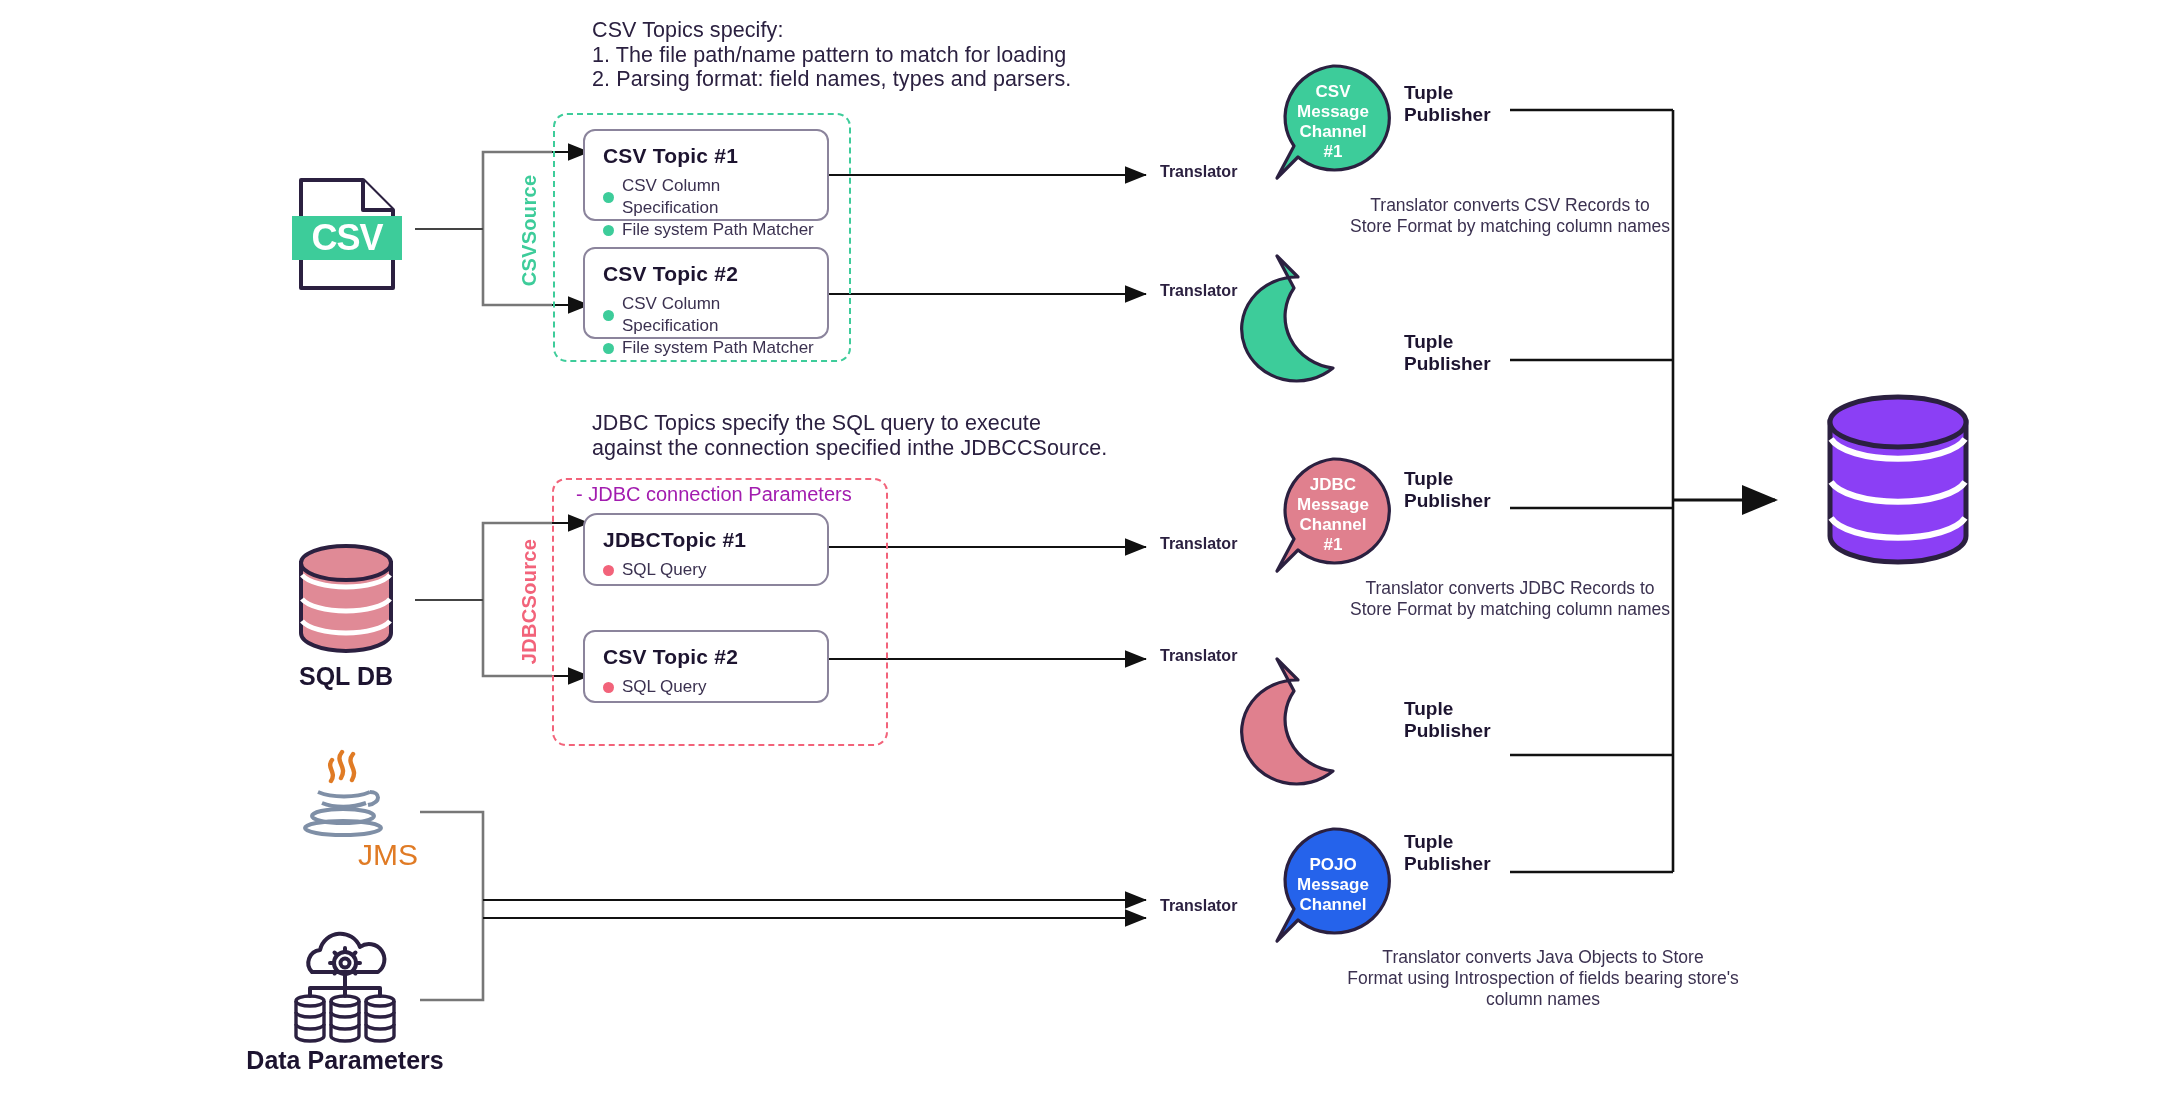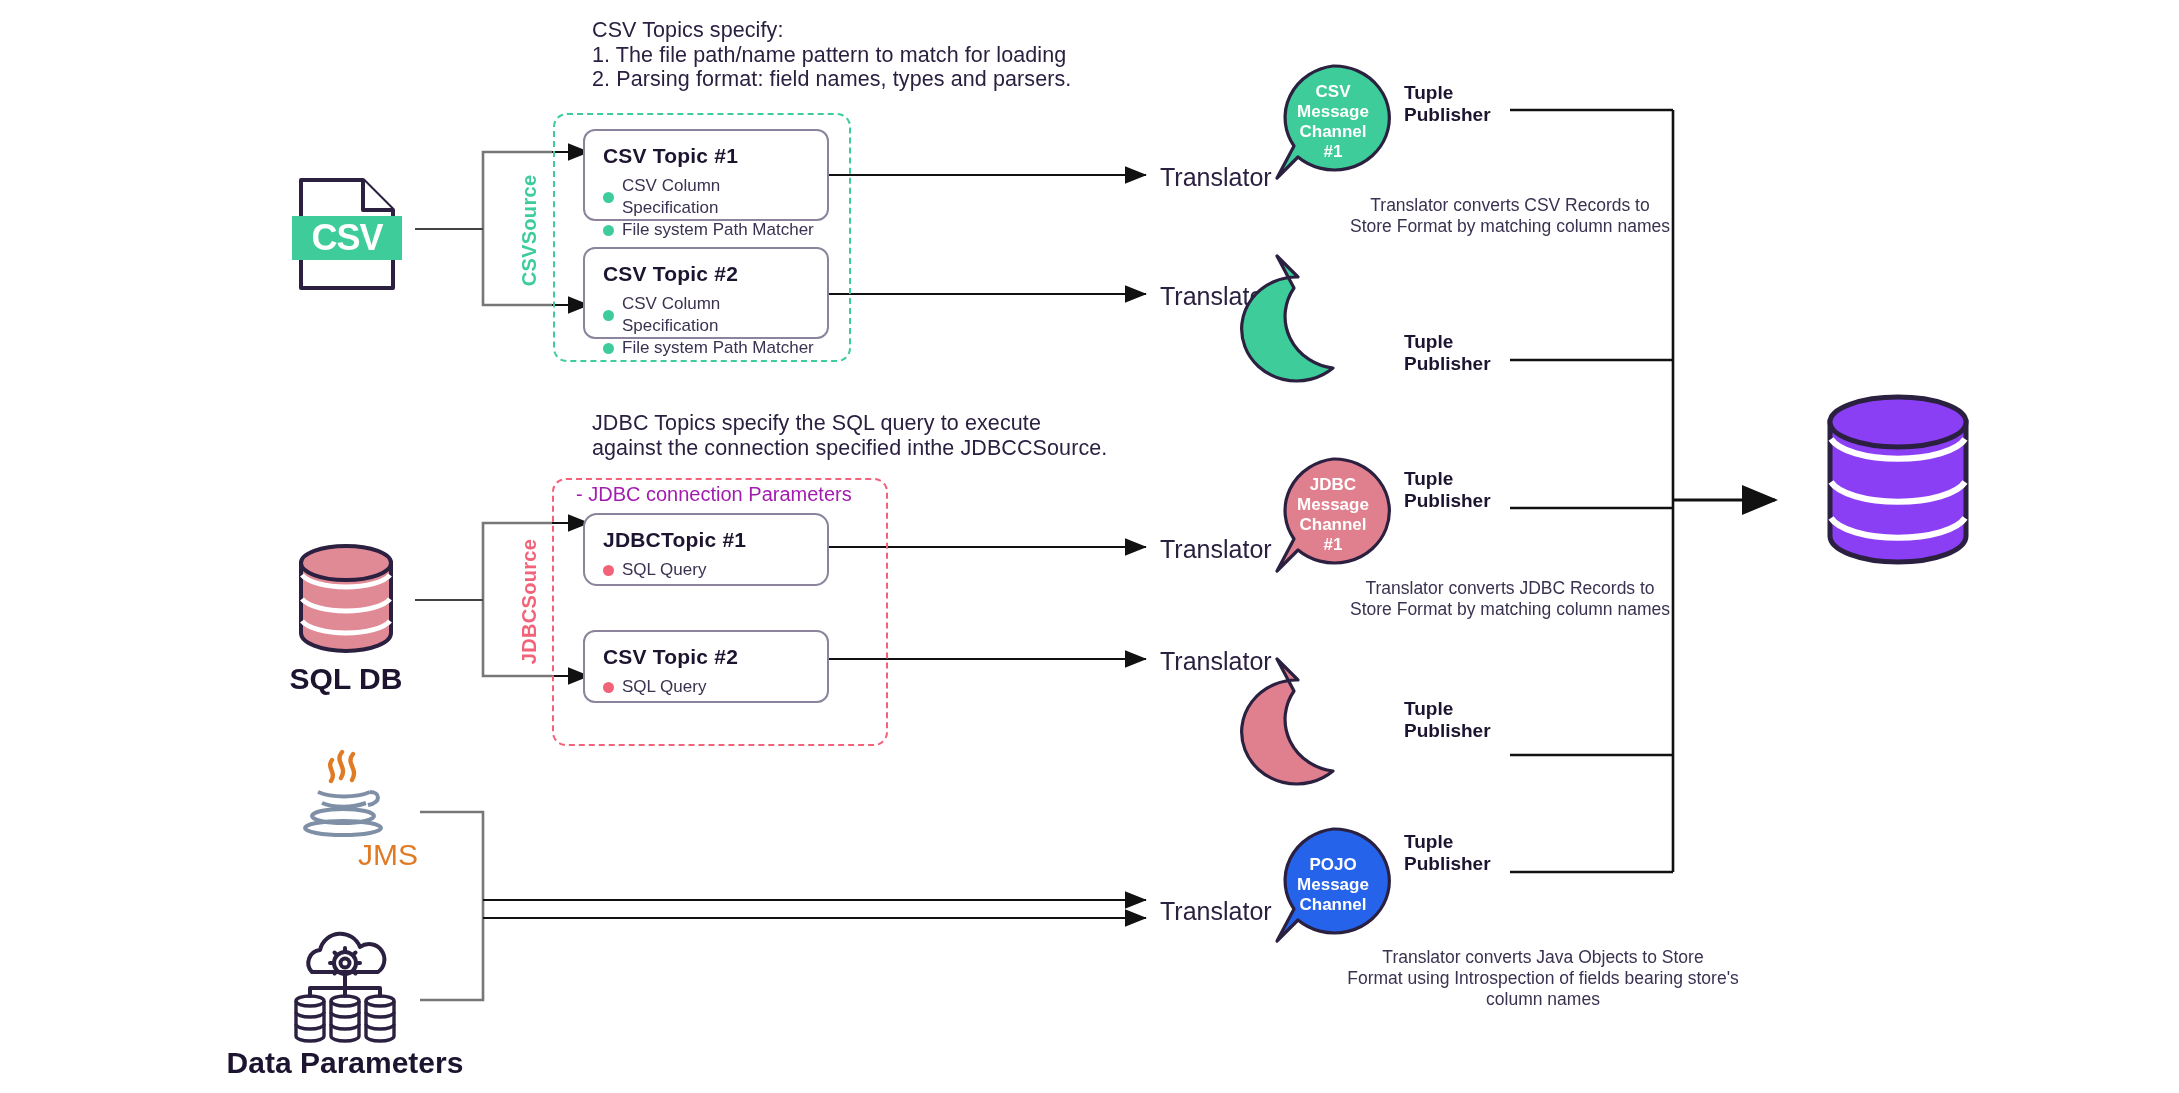--- a/index.html
+++ b/index.html
@@ -26,32 +26,32 @@
   .dash-pink{border:2.5px dashed #f2637a;}
   .group-note{font-size:20px;color:#a21caf;}
 
   
   .vlabel{transform:rotate(-90deg);transform-origin:center center;
           font-size:20px;font-weight:bold;letter-spacing:.3px;white-space:nowrap;}
   .vlabel.green{color:#3dcc9a;}
   .vlabel.pink{color:#f2637a;}
 
   
-  .translator{font-size:25px;font-weight:normal;color:#2b2040;white-space:nowrap;}
+  .translator{font-size:16px;font-weight:bold;color:#2b2040;white-space:nowrap;}
 
   
   .publisher{font-size:19px;font-weight:bold;color:#1d1430;line-height:22px;white-space:pre-line;}
 
   
   .bubble-text{position:absolute;inset:0;display:flex;flex-direction:column;
                align-items:center;justify-content:center;color:#fff;font-weight:bold;
                font-size:17px;line-height:20px;text-align:center;pointer-events:none;}
 
   
-  .srccap{font-size:30px;font-weight:bold;color:#1d1430;text-align:center;white-space:nowrap;}
+  .srccap{font-size:25px;font-weight:bold;color:#1d1430;text-align:center;white-space:nowrap;}
   .jmscap{font-size:30px;color:#e07b25;text-align:right;white-space:nowrap;
           font-family:"Liberation Sans","DejaVu Sans",sans-serif;}
   .csvband{position:absolute;background:#3dcc9a;color:#fff;font-weight:bold;
            display:flex;align-items:center;justify-content:center;font-size:36px;letter-spacing:-1px;}
   svg{display:block;overflow:visible;}
 </style>
 </head>
 <body>
 
 <svg class="abs" style="left:0;top:0;" width="2179" height="1093" viewBox="0 0 2179 1093">

